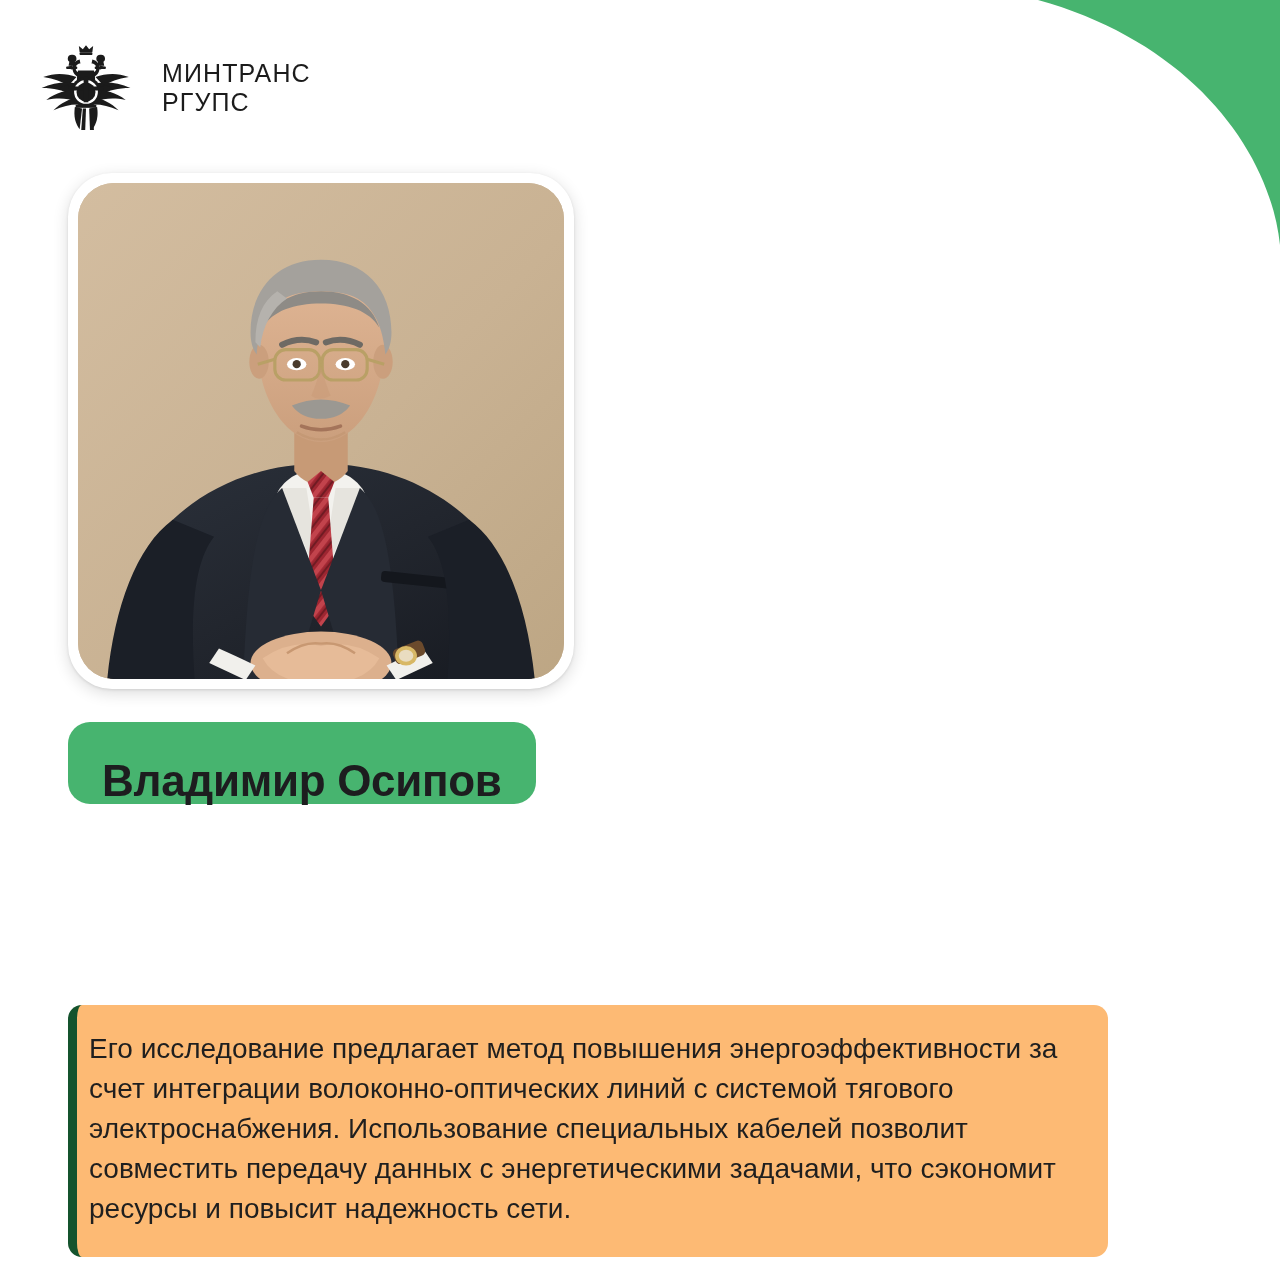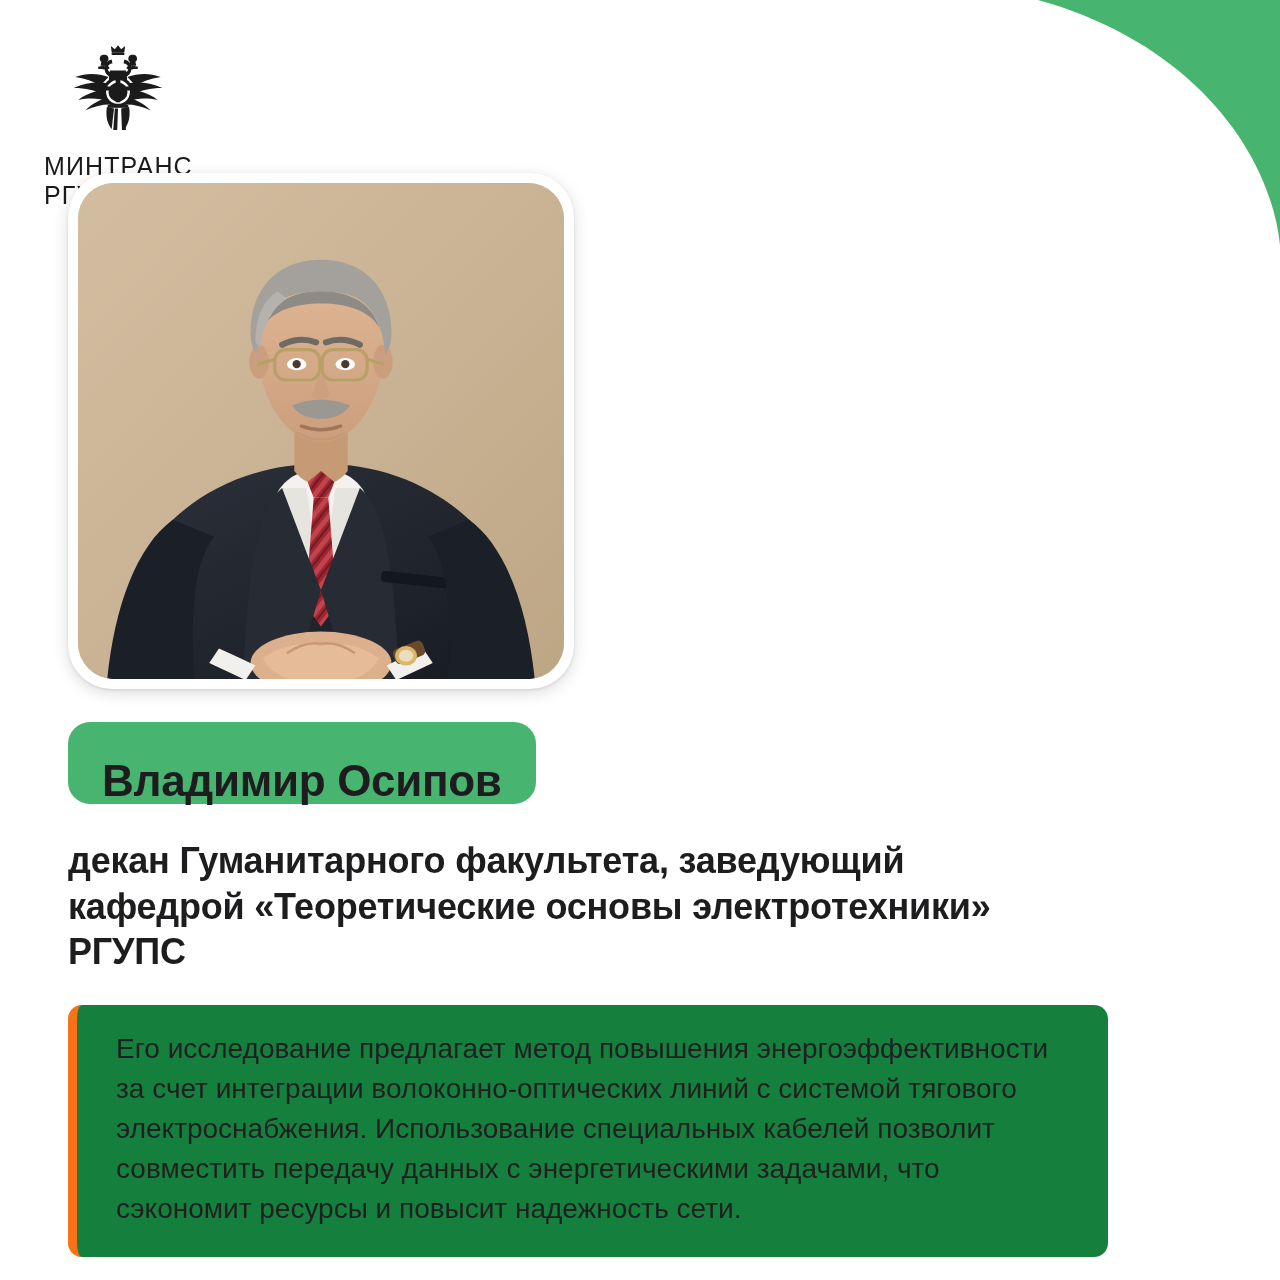--- a/index.html
+++ b/index.html
@@ -34,26 +34,25 @@
     width: 260px;
     height: 260px;
     overflow: hidden;
     pointer-events: none;
   }
   .corner-swoosh svg { display: block; }
 
   
   .brand {
     position: absolute;
-    left: 44px;
+    left: 38px;
     top: 42px;
     display: flex;
     align-items: center;
-    gap: 18px;
-    flex-direction: column;
+    gap: 28px;
   }
   .brand-emblem { width: 96px; height: 92px; display: block; }
   .brand-emblem svg { display: block; width: 96px; height: 92px; }
 
   .brand-wordmark {
     display: flex;
     flex-direction: column;
     justify-content: center;
     line-height: 1.16;
   }
@@ -124,24 +123,24 @@
     color: #1d1d1f;
   }
 
   
   .quote-box {
     position: absolute;
     left: 68px;
     top: 1005px;
     width: 1040px;
     min-height: 240px;
-    background: #15803d;
+    background: #fdba74;
     border-radius: 14px;
-    border-left: 9px solid #f97316;
-    padding: 24px 34px 28px 39px;
+    border-left: 9px solid #14532d;
+    padding: 24px 34px 28px 12px;
   }
   .quote-text {
     font-family: "Liberation Sans", sans-serif;
     font-size: 28px;
     font-weight: 400;
     line-height: 1.43;
     color: #1f1f1f;
   }
 </style>
 </head>
@@ -308,19 +307,18 @@
 
         <path d="M180 206 q20 12 40 0" stroke="#c0956f" stroke-width="2" fill="none" opacity="0.6"></path>
       </svg>
     </div>
   </div>
 
   <div class="name-badge">
     <span class="name-text">Владимир Осипов</span>
   </div>
 
-  <div class="role">декан Гуманитарного факультета, заведующий кафедрой «Теоретические основы электротехники» РГУПС</div>
 
   <div class="quote-box">
     <p class="quote-text">Его исследование предлагает метод повышения энергоэффективности за счет интеграции волоконно-оптических линий с системой тягового электроснабжения. Использование специальных кабелей позволит совместить передачу данных с энергетическими задачами, что сэкономит ресурсы и повысит надежность сети.</p>
   </div>
 
 </div>
 
 </body></html>

